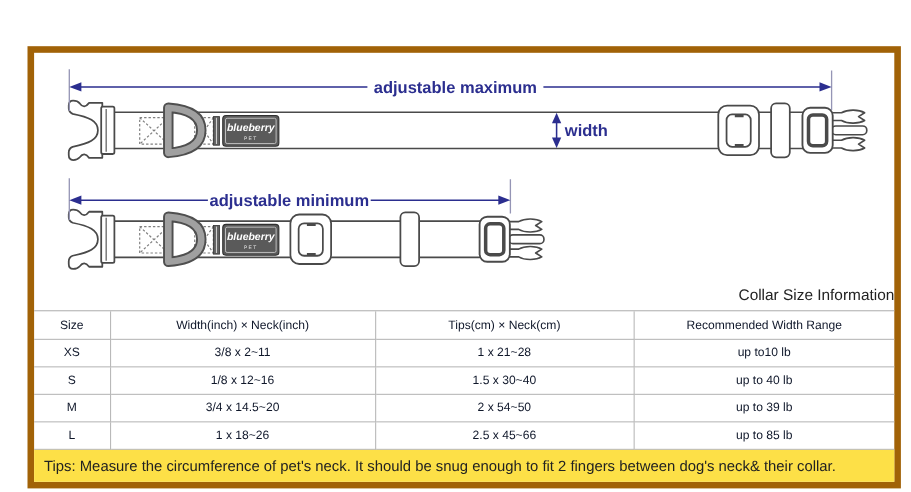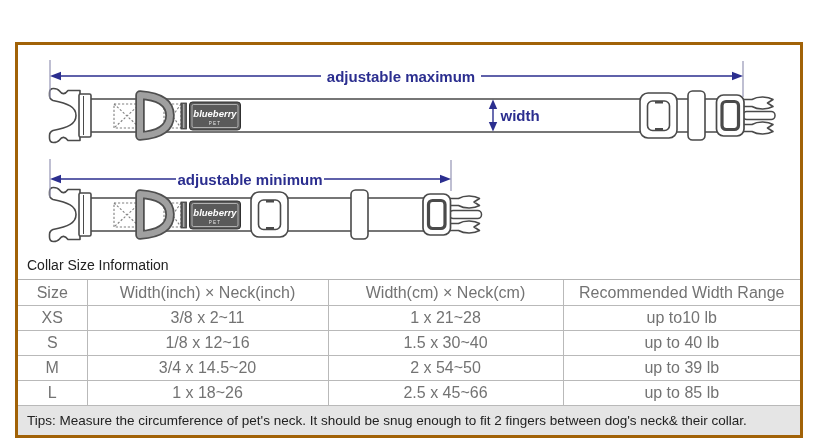--- a/index.html
+++ b/index.html
@@ -1,39 +1,39 @@
 <!DOCTYPE html>
 <html><head>
 <meta charset="utf-8">
 <style>
   html,body{margin:0;padding:0;}
   body{
     width:828px;height:447px;background:#ffffff;overflow:hidden;
     font-family:"Liberation Sans","DejaVu Sans",sans-serif;
     -webkit-font-smoothing:antialiased;
   }
-  .sheet{position:absolute;left:15px;top:42px;width:782px;background:#fff;border:3px solid #a16207;}
+  .sheet{position:absolute;left:25px;top:42px;width:782px;background:#fff;border:6px solid #a16207;}
   .diagram{height:207px;position:relative;}
   .diagram svg{display:block;}
   .info-bar{
     height:27px;line-height:27px;border-bottom:1px solid #b3b3b3;
-    padding-left:9px;font-size:14px;color:#222;
+    padding-left:9px;font-size:14px;color:#222;text-align:right;
   }
   table.size-table{border-collapse:collapse;width:100%;table-layout:fixed;}
   .size-table th,.size-table td{
     border:1px solid #b9b9b9;text-align:center;font-weight:normal;
-    font-size:16px;color:#737373;padding:0;
+    font-size:11px;color:#0f172a;padding:0;
   }
   .size-table th{height:25px;border-top:none;}
   .size-table td{height:24px;}
   .size-table th:first-child,.size-table td:first-child{border-left:none;}
   .size-table th:last-child,.size-table td:last-child{border-right:none;}
   .tips-bar{
     height:29px;line-height:29px;padding-left:9px;
-    font-size:13.5px;color:#222;background:#e5e5e5;
+    font-size:13.5px;color:#222;background:#fde047;
   }
   text{font-family:"Liberation Sans","DejaVu Sans",sans-serif;}
   .dim-text{fill:#2b2e8f;font-size:15px;font-weight:bold;}
   .brand-script{fill:#ffffff;font-size:9.5px;font-weight:bold;font-style:italic;}
   .brand-sub{fill:#e8e8e8;font-size:4.5px;letter-spacing:1.2px;}
 </style>
 </head>
 <body>
 
 <div class="sheet">
@@ -127,21 +127,21 @@
     <colgroup>
         <col style="width:69px">
         <col style="width:241px">
         <col style="width:235px">
         <col style="width:237px">
       </colgroup>
     <thead>
       <tr>
         <th>Size</th>
         <th>Width(inch)  ×  Neck(inch)</th>
-        <th>Width(cm)  ×  Neck(cm)</th>
+        <th>Tips(cm)  ×  Neck(cm)</th>
         <th>Recommended Width Range</th>
       </tr>
     </thead>
     <tbody>
       <tr>
         <td>XS</td>
         <td>3/8 x 2~11</td>
         <td>1 x 21~28</td>
         <td>up to10 lb</td>
       </tr>

